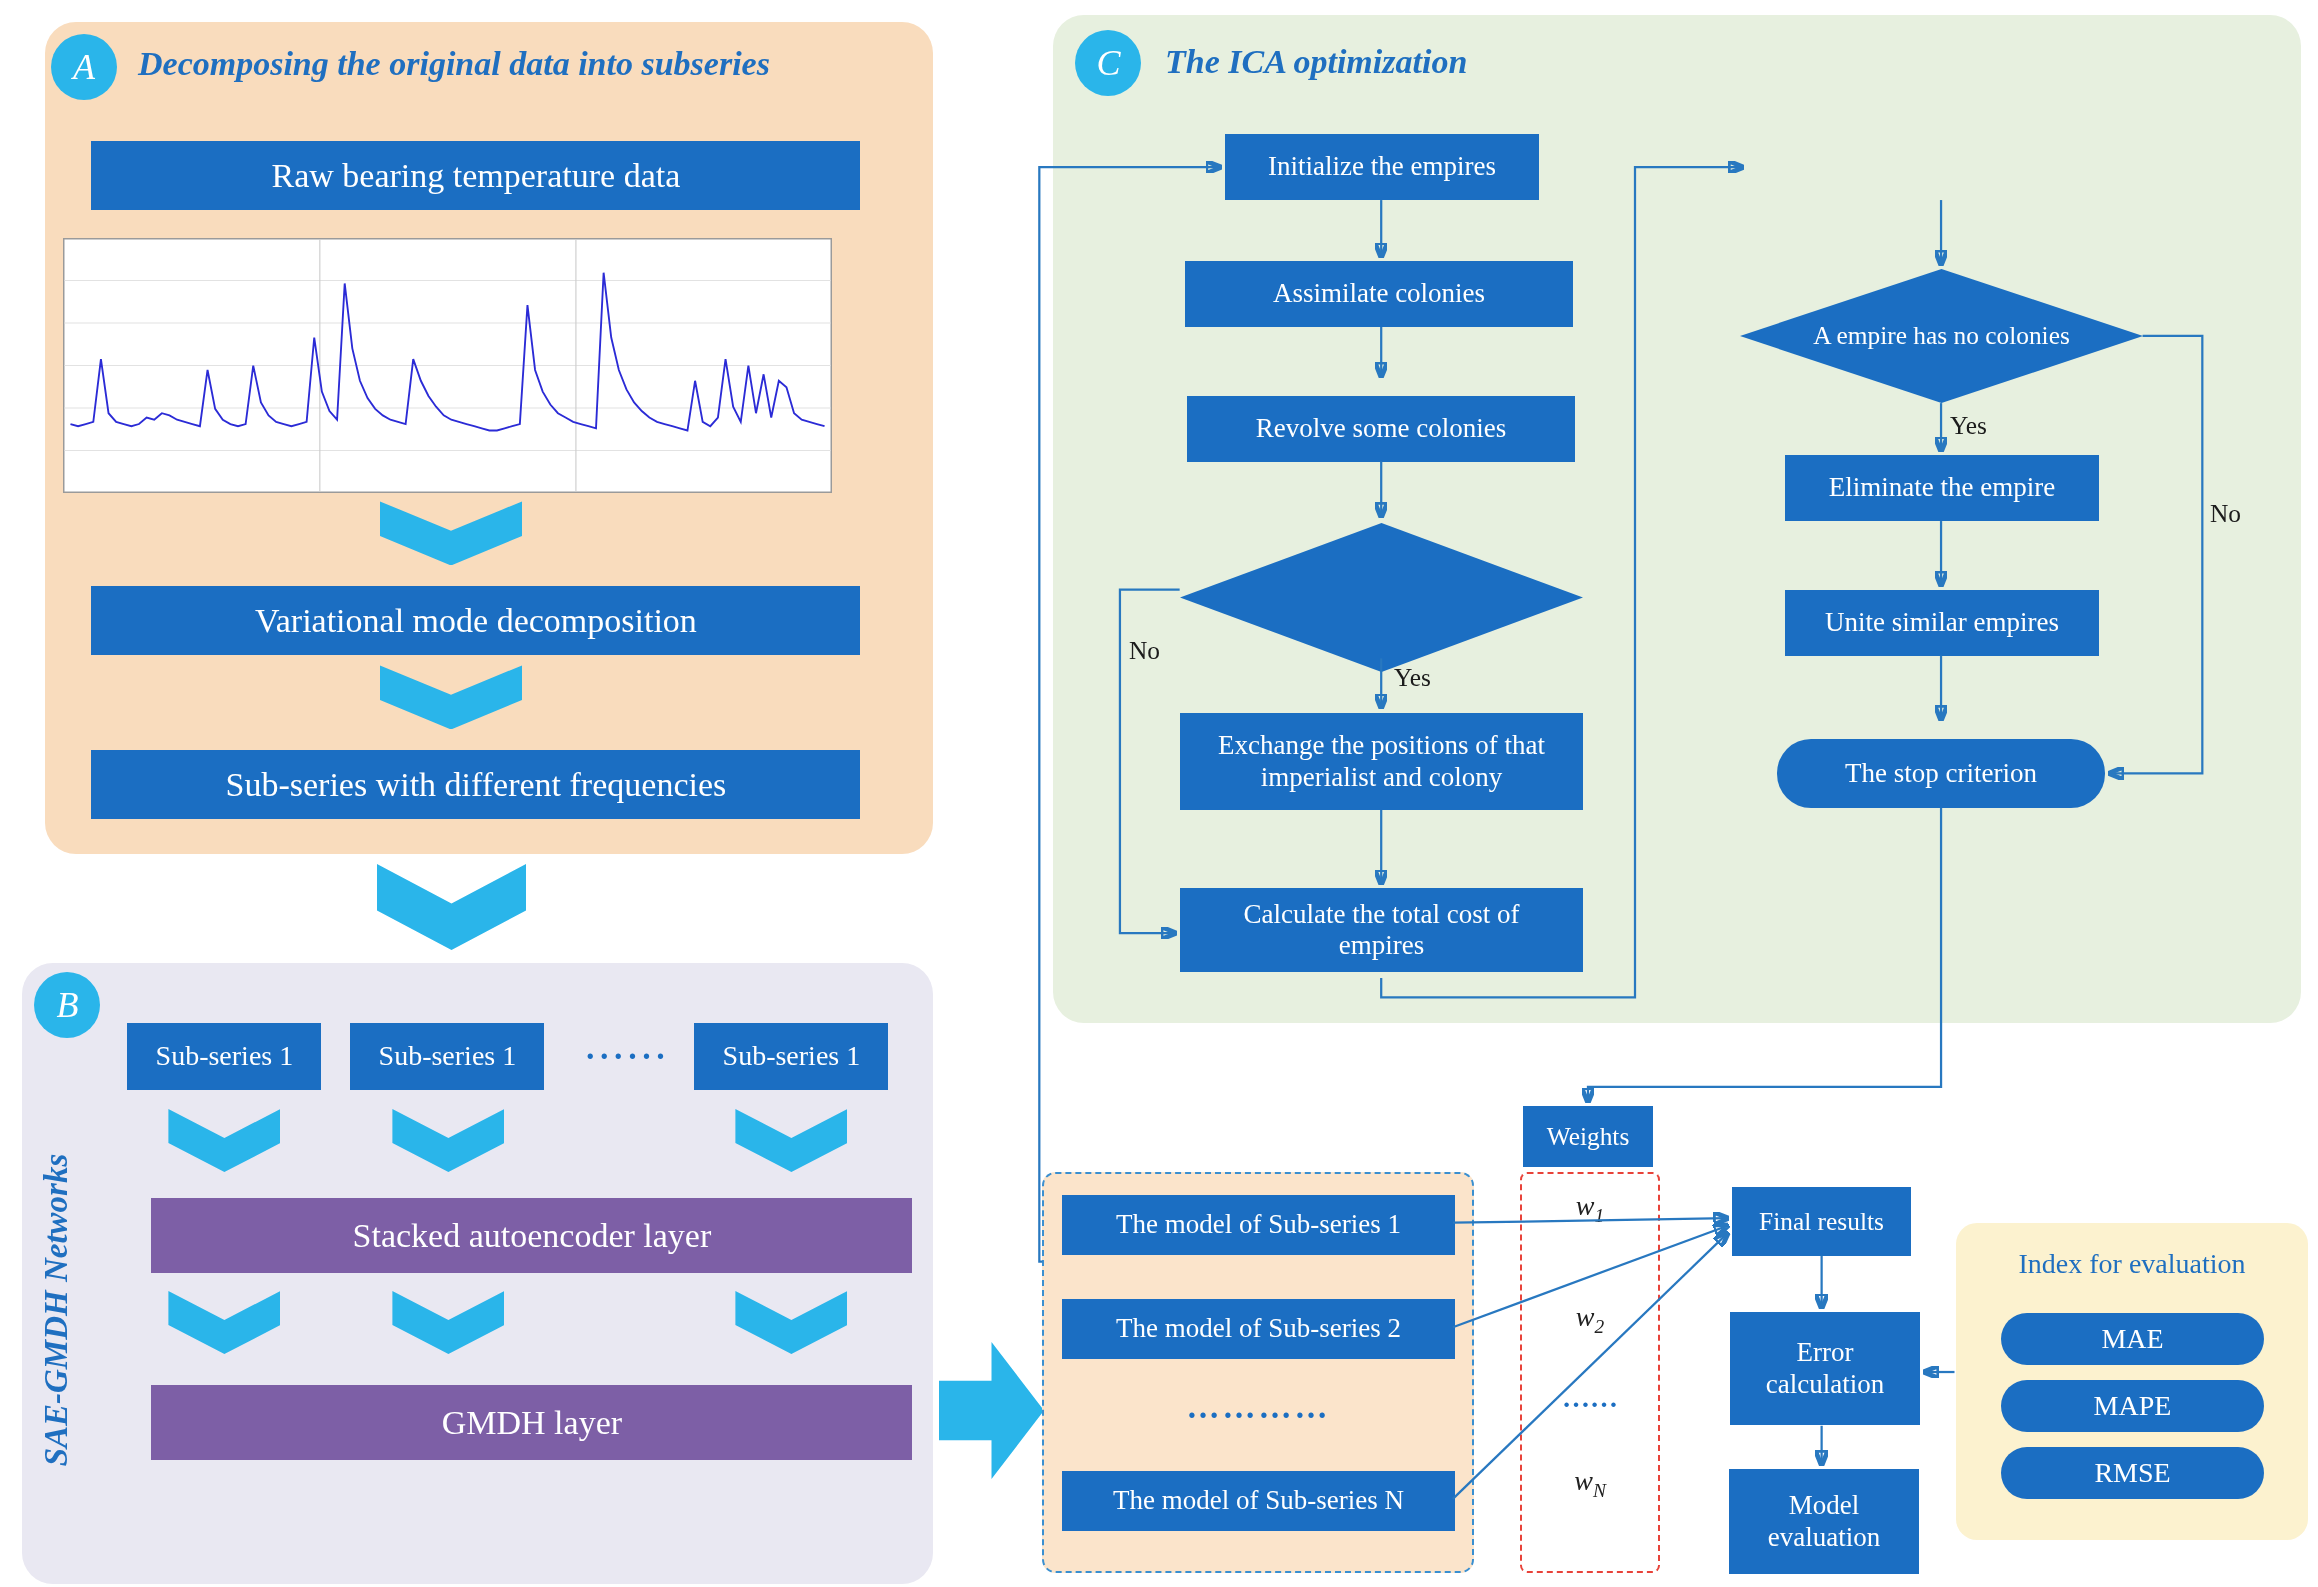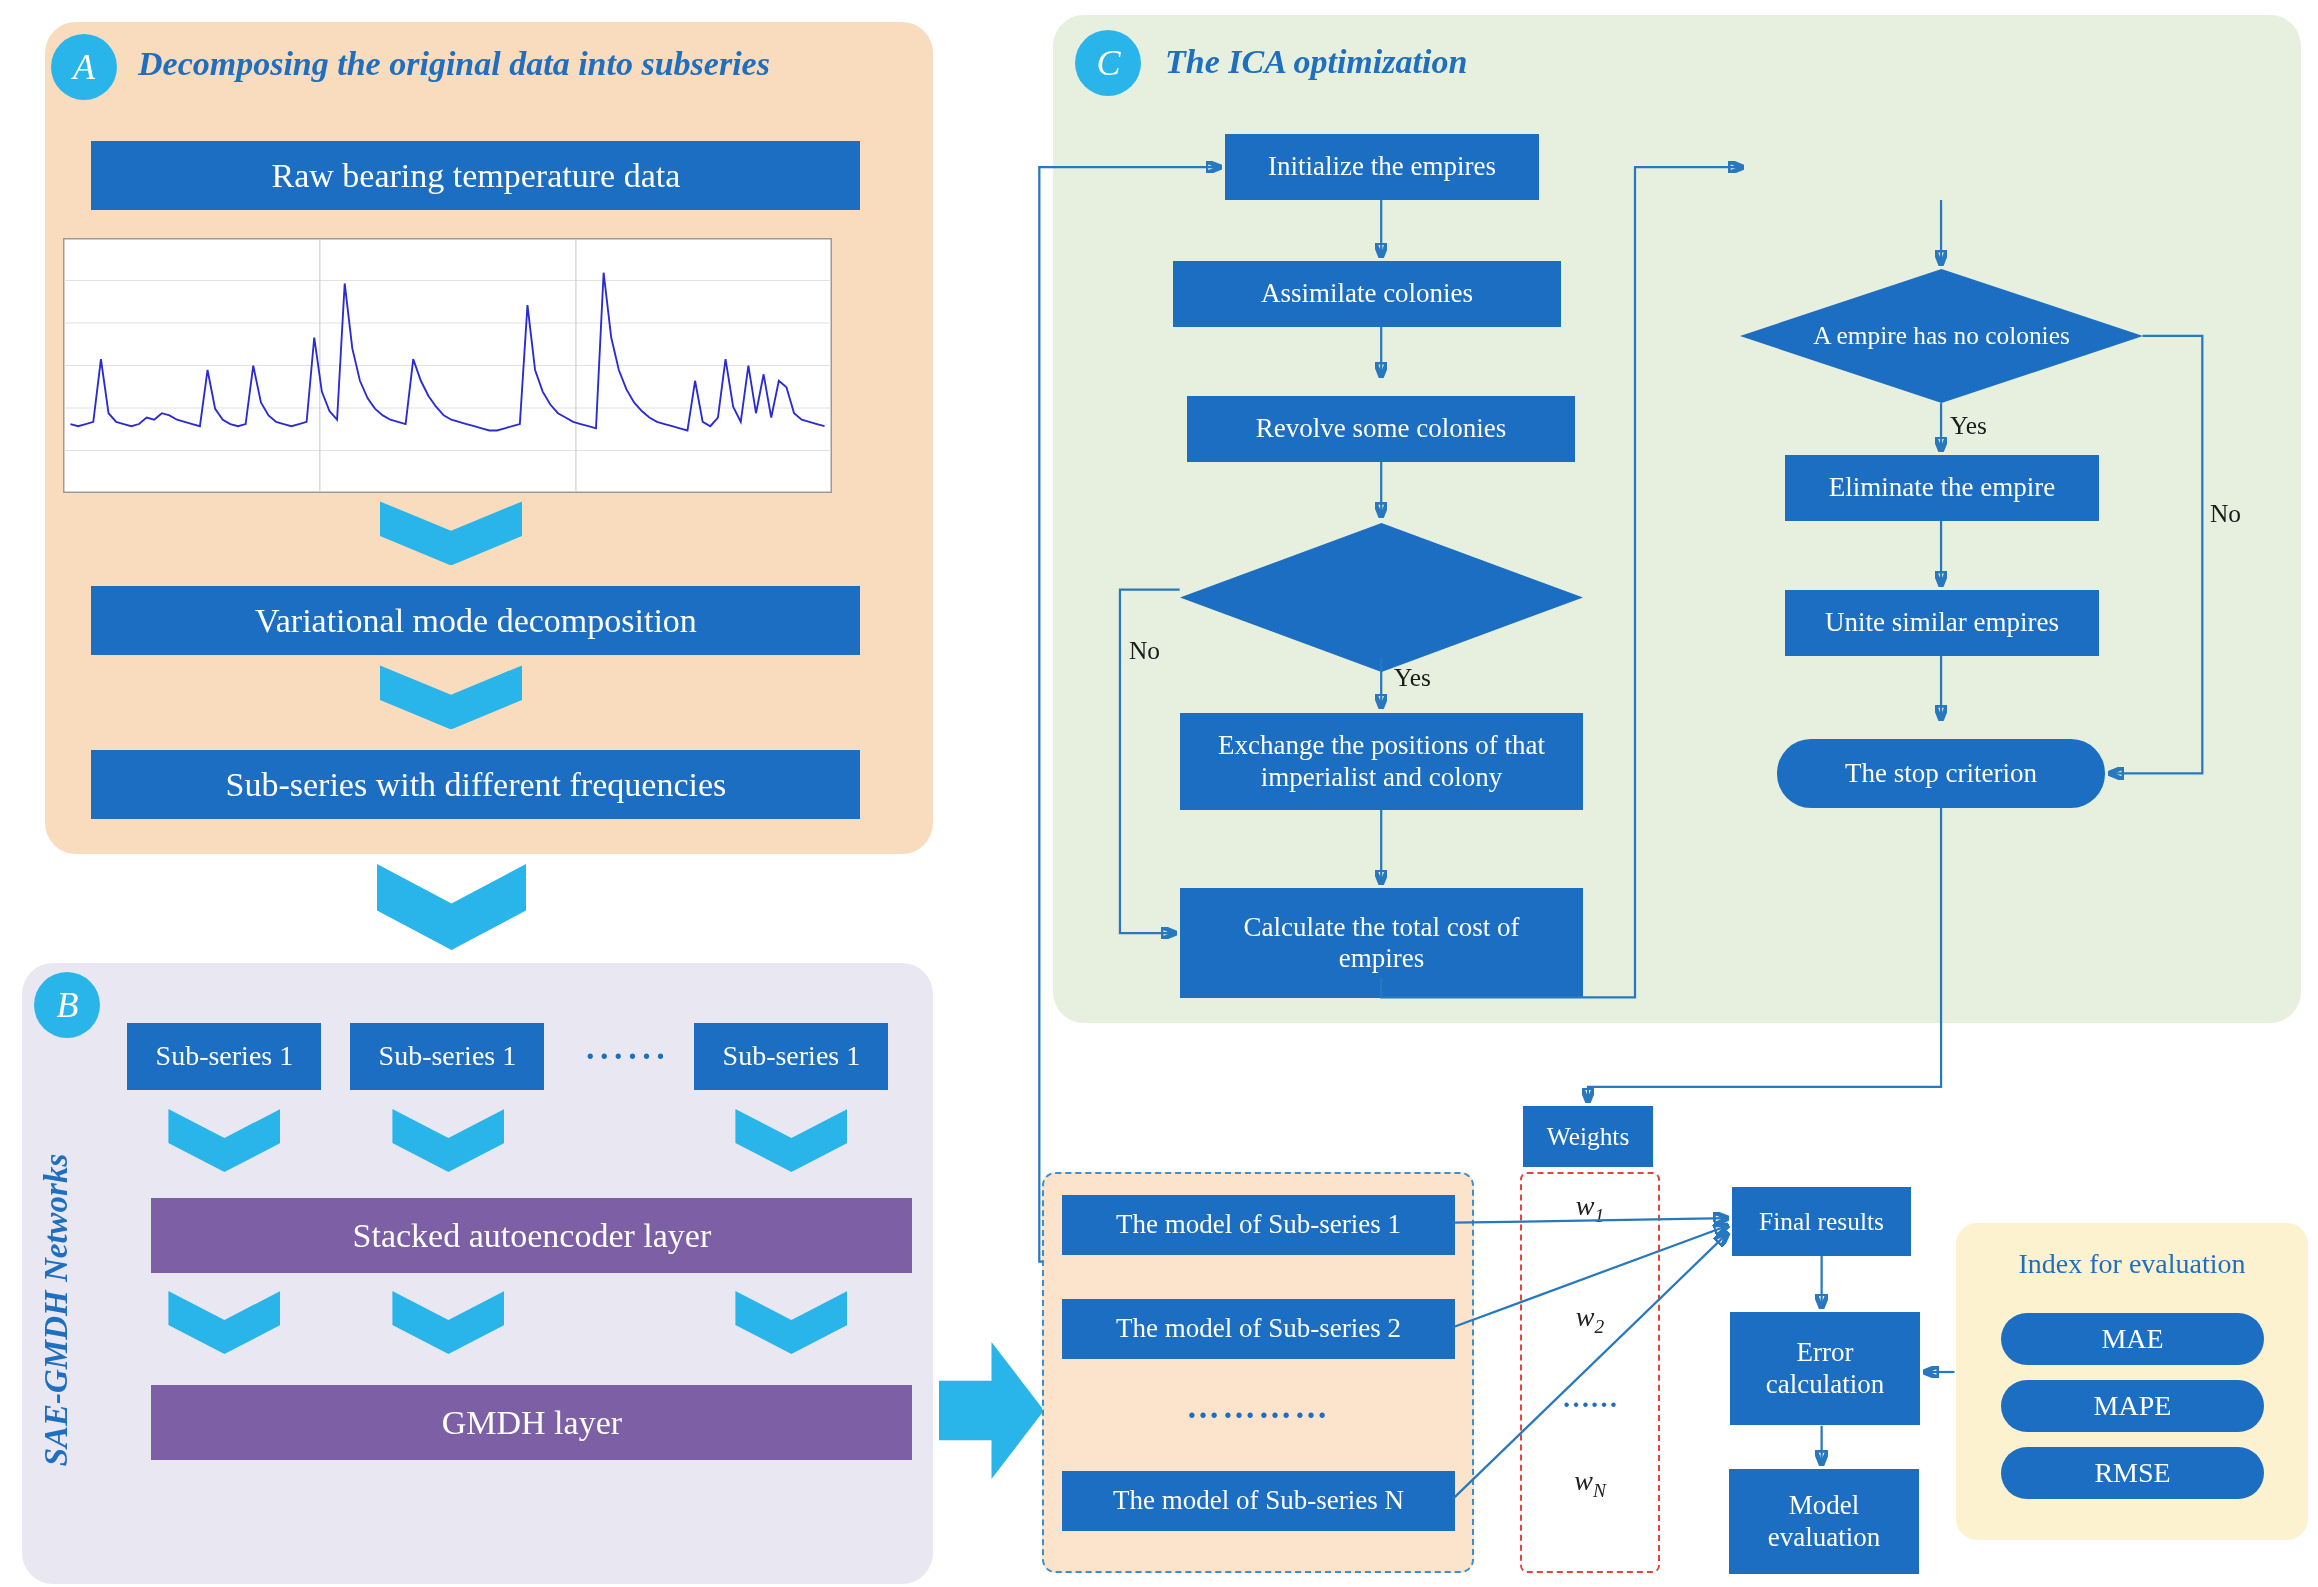--- a/index.html
+++ b/index.html
@@ -126,31 +126,31 @@
   <div class="chev" style="left:713px;top:328px;width:112px;height:63px;"></div>
 
   <div class="node purple f46" style="left:105px;top:422px;width:761px;height:75px;">GMDH layer</div>
 </div>
 
 <div class="panel" style="left:1053px;top:15px;width:1248px;height:1008px;background:var(--panelC);">
   <div class="badge" style="left:22.4px;top:15px;">C</div>
   <div class="ptitle" style="left:112px;top:28px;">The ICA optimization</div>
 
   <div class="node blue f36" style="left:172px;top:119px;width:314px;height:66px;">Initialize the empires</div>
-  <div class="node blue f36" style="left:120px;top:246px;width:388px;height:66px;">Assimilate colonies</div>
+  <div class="node blue f36" style="left:132px;top:246px;width:388px;height:66px;">Assimilate colonies</div>
   <div class="node blue f36" style="left:134px;top:381px;width:388px;height:66px;">Revolve some colonies</div>
 
   <div class="diamond" style="left:127px;top:508px;width:403px;height:149px;">
     <svg viewBox="0 0 100 100" preserveAspectRatio="none">
       <polygon points="50,0 100,50 50,100 0,50" fill="var(--blue)"></polygon>
     </svg>
   </div>
 
   <div class="node blue f36" style="left:127px;top:698px;width:403px;height:97px;padding:0 12px;box-sizing:border-box;">Exchange the positions of that imperialist and colony</div>
-  <div class="node blue f36" style="left:127px;top:873px;width:403px;height:110px;padding:0 30px;box-sizing:border-box;">Calculate the total cost of empires</div>
+  <div class="node blue f36" style="left:127px;top:873px;width:403px;height:84px;padding:0 30px;box-sizing:border-box;">Calculate the total cost of empires</div>
 
 
   <div class="diamond" style="left:687px;top:254px;width:403px;height:134px;">
     <svg viewBox="0 0 100 100" preserveAspectRatio="none">
       <polygon points="50,0 100,50 50,100 0,50" fill="var(--blue)"></polygon>
     </svg>
     <span class="dtext" style="width:358px;">A empire has no colonies</span>
   </div>
 
   <div class="node blue f36" style="left:732px;top:440px;width:314px;height:66px;">Eliminate the empire</div>

